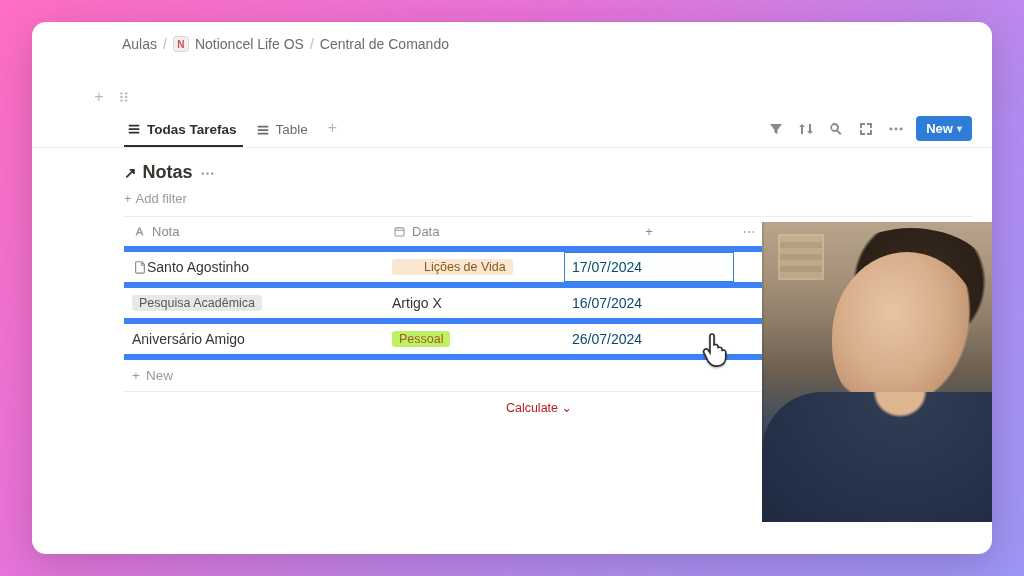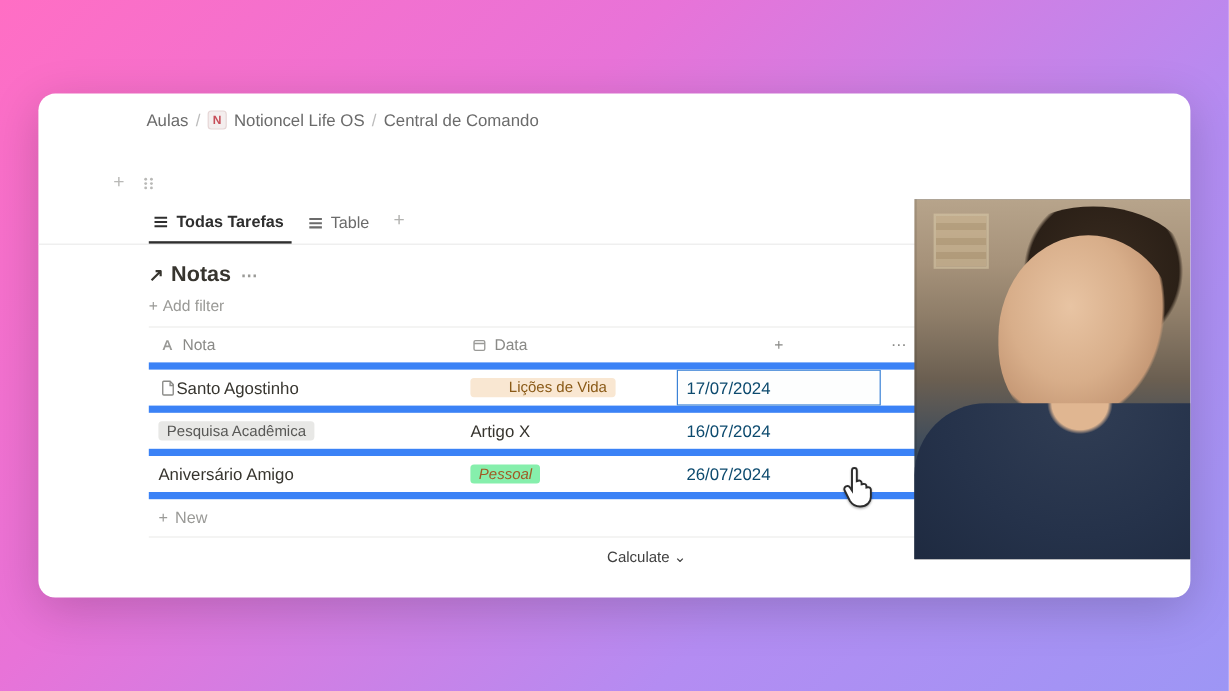--- a/index.html
+++ b/index.html
@@ -2,21 +2,21 @@
 <html><head>
 <meta charset="utf-8">
 <style>
   * { box-sizing: border-box; margin: 0; padding: 0; }
   html, body { width: 1024px; height: 576px; overflow: hidden; font-family: -apple-system, BlinkMacSystemFont, "Segoe UI", Helvetica, Arial, sans-serif; }
   body {
     background: linear-gradient(135deg, #ff6ec4 0%, #e873d8 35%, #b48cf2 70%, #9d96f5 100%);
     display: flex; align-items: center; justify-content: center;
   }
   .window {
-    width: 960px; height: 420px; background: #fff; border-radius: 14px;
+    width: 960px; height: 532px; background: #fff; border-radius: 14px;
     box-shadow: 0 10px 40px rgba(0,0,0,0.18);
     position: relative; overflow: hidden;
   }
   .content { padding: 0 0 0 0; color: #37352f; }
   .breadcrumb {
     padding: 14px 22px 6px 90px; font-size: 14px; color: #6b6b6b;
     display: flex; align-items: center; gap: 6px;
   }
   .breadcrumb .sep { color: #bcbcbc; }
   .bc-icon {
@@ -36,21 +36,21 @@
     flex: 1; background: #eef2f6; padding: 4px 8px; border-radius: 2px;
   }
   .section-title {
     font-size: 22px; font-weight: 700; color: #2f2f2f;
   }
   .tabs-row {
     display: flex; align-items: center; padding: 10px 20px 0 92px;
     border-bottom: 1px solid #ececec; position: relative;
   }
   .tab {
-    display: flex; align-items: flex-start; gap: 5px; padding: 4px 6px 8px 2px;
+    display: flex; align-items: center; gap: 5px; padding: 4px 6px 8px 2px;
     font-size: 13.5px; color: #6b6b6b; cursor: pointer; margin-right: 10px;
   }
   .tab.active { color: #2f2f2f; font-weight: 600; border-bottom: 2px solid #2f2f2f; margin-bottom: -1px; }
   .tab-icon { width: 16px; height: 16px; display:inline-flex; align-items:center; justify-content:center; }
   .tab-icon svg { width: 14px; height: 14px; fill: currentColor; }
   .tab-plus { color: #b2b2b0; font-size: 16px; padding: 0 4px 8px; cursor:pointer; }
   .tabs-right {
     margin-left: auto; display: flex; align-items: center; gap: 10px; padding-bottom: 6px;
   }
   .tool-icon { width: 20px; height: 20px; color: #8a8a87; display:flex; align-items:center; justify-content:center; cursor:pointer; }
@@ -80,29 +80,29 @@
   .cell { padding: 7px 8px; font-size: 14px; display:flex; align-items:flex-start; gap:0; }
   .col-icon { width:14px; height:14px; display:inline-flex; align-items:center; justify-content:center; color:#9a9a97;}
   .col-icon svg { width:13px; height:13px; fill: currentColor; }
   .page-icon { width:15px; height:15px; display:inline-flex; align-items:center; justify-content:center; color:#8a8a87;}
   .page-icon svg { width:14px; height:14px; fill: currentColor; }
   .tag {
     font-size: 12.5px; padding: 1px 7px; border-radius: 3px; display:inline-block;
   }
   .tag.orange { background:#f9e7d2; color:#8a5a17;padding-left:32px; }
   .tag.gray   { background:#e8e8e6; color:#585856; }
-  .tag.peach  { background:#86efac; color:#a05a24;font-style:italic; }
+  .tag.peach  { background:#bef264; color:#a05a24; }
   .date-cell { color:#0c4a6e; }
   .date-cell.selected {
     
     outline: 1.5px solid #3b82d6; outline-offset: -1px; background:#fdfefe;
   }
   .add-col, .row-dots { color:#b6b6b4; font-size:16px; justify-content:center; cursor:pointer; }
   .new-row { color:#9a9a97; font-size:13.5px; padding:8px; display:flex; align-items:center; gap:6px; cursor:pointer; border-bottom:1px solid #ededec;}
-  .calc-row { color:#404040; font-size:12.5px; padding:8px; display:grid; grid-template-columns:260px 180px 170px 60px; }
+  .calc-row { color:#b91c1c; font-size:12.5px; padding:8px; display:grid; grid-template-columns:260px 180px 170px 60px; }
   .calc-row .calc { text-align:right; cursor:pointer; }
 
   
   .webcam {
     position:absolute; right:0; bottom:32px; width:230px; height:300px;
     background: linear-gradient(180deg,#b7a48b 0%, #a6927a 18%, #8f7e69 32%, #6b5f51 50%, #3a4a5c 70%, #2b3a4a 100%);
     border-left: 2px solid rgba(0,0,0,0.1);
   }
   .webcam::before{
     content:""; position:absolute; top:12px; left:14px; width:42px; height:42px;

